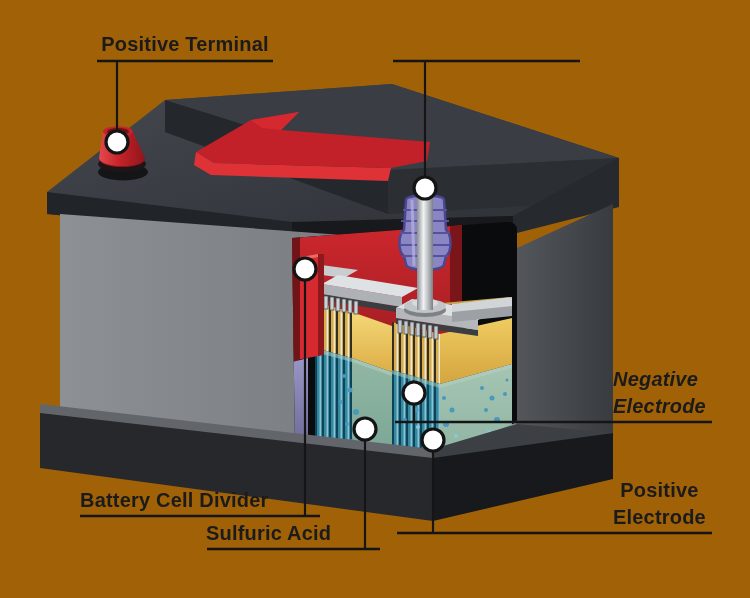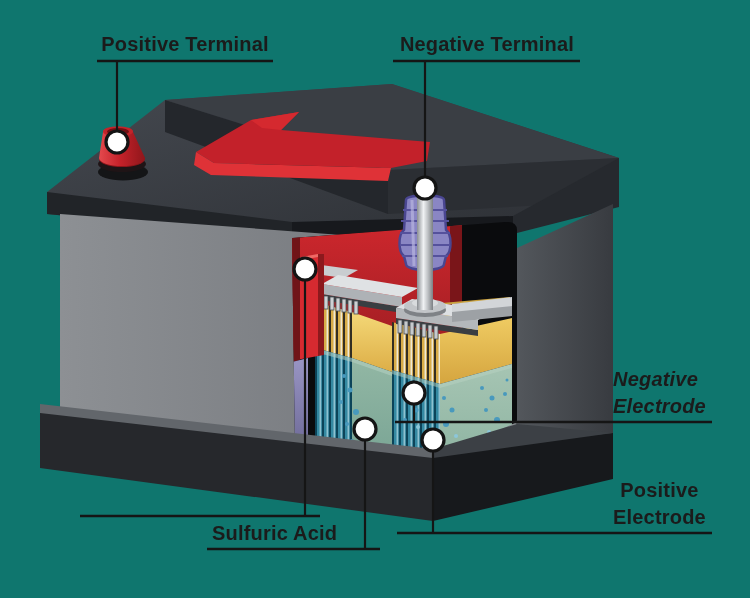--- a/index.html
+++ b/index.html
@@ -1,32 +1,32 @@
 <!DOCTYPE html>
 <html><head>
 <meta charset="utf-8">
 <style>
   html,body{margin:0;padding:0;background:#ffffff;}
   .stage{
-    position:relative;width:750px;height:598px;background:#0f766e;overflow:hidden;
+    position:relative;width:750px;height:598px;background:#a16207;overflow:hidden;
     font-family:"Liberation Sans",sans-serif;
   }
   .stage svg{position:absolute;left:0;top:0;}
   .lbl{
     position:absolute;
     font:700 20px/26px "Liberation Sans",sans-serif;
     color:#1b1b1b;
     white-space:pre-line;
     letter-spacing:.2px;
   }
   .lbl.center{text-align:center;}
   .lbl-positive-terminal{left:85px;top:31px;width:200px;}
   .lbl-negative-terminal{left:387px;top:31px;width:200px;}
   .lbl-battery-cell-divider{left:80px;top:487px;}
-  .lbl-sulfuric-acid{left:212px;top:520px;}
+  .lbl-sulfuric-acid{left:206px;top:520px;}
   .lbl-negative-electrode{left:613px;top:366px;line-height:27px;font-style:italic;}
   .lbl-positive-electrode{left:613px;top:477px;line-height:27px;text-align:center;}
 </style>
 </head>
 <body>
 
 <div class="stage">
 
 <svg width="750" height="598" viewBox="0 0 750 598" aria-hidden="true">
   <defs>
@@ -274,19 +274,19 @@
     <circle cx="117" cy="142" r="11"></circle>
     <circle cx="425" cy="188" r="11"></circle>
     <circle cx="305" cy="269" r="11"></circle>
     <circle cx="365" cy="429" r="11"></circle>
     <circle cx="414" cy="393" r="11"></circle>
     <circle cx="433" cy="440" r="11"></circle>
   </g>
 </svg>
 
   <div class="lbl center lbl-positive-terminal">Positive Terminal</div>
-  <div class="lbl center lbl-negative-terminal">Negative Terminal</div>
+  <div class="lbl lbl-battery-cell-divider">Battery Cell Divider</div>
   <div class="lbl lbl-sulfuric-acid">Sulfuric Acid</div>
   <div class="lbl lbl-negative-electrode">Negative
 Electrode</div>
   <div class="lbl lbl-positive-electrode">Positive
 Electrode</div>
 </div>
 
 </body></html>

